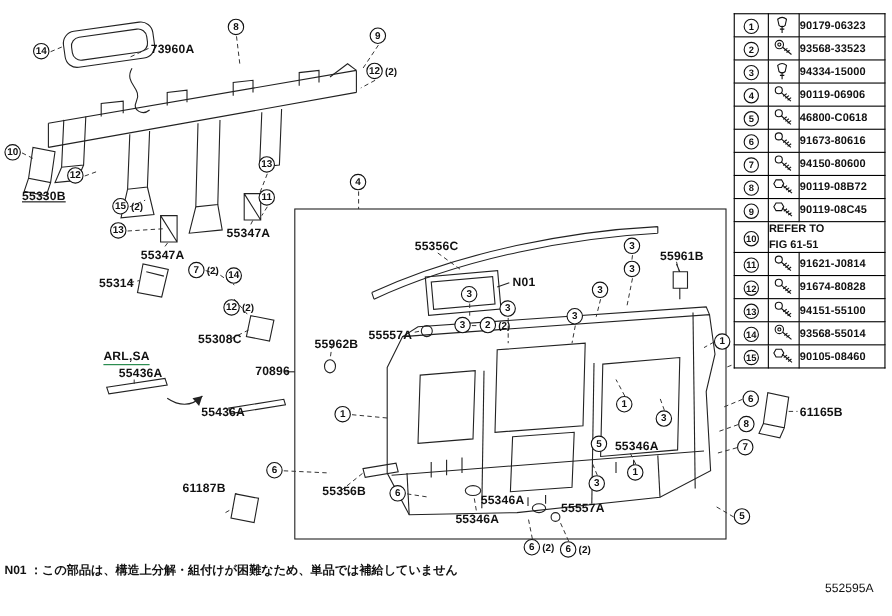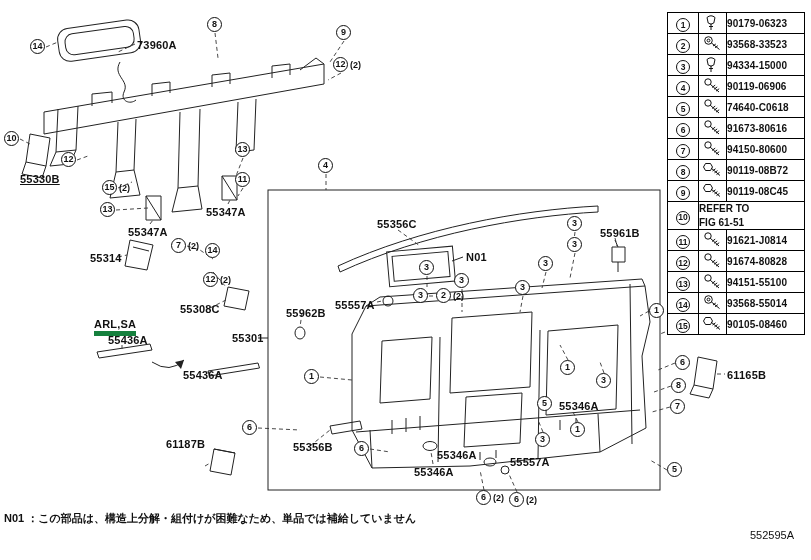--- a/index.html
+++ b/index.html
@@ -1,21 +1,21 @@
 <!DOCTYPE html>
 <html><head>
 <meta charset="utf-8">
 <style>
   *{margin:0;padding:0;box-sizing:border-box}
   html,body{background:#fff}
   body{font-family:"Liberation Sans","DejaVu Sans",sans-serif;color:#111}
   #stage{position:relative;width:811px;height:560px;background:#fff;overflow:hidden}
   #art{position:absolute;left:0;top:0}
   .part-label{position:absolute;font-size:11px;font-weight:700;white-space:nowrap;letter-spacing:.2px;color:#111}
-  .part-label.ul{border-bottom:5px solid #15803d;padding-bottom:1px}
+  .part-label.ul{border-bottom:1px solid #15803d;padding-bottom:1px}
   .callout-wrap{position:absolute;display:flex;align-items:center;gap:2px}
   .co{display:inline-flex;align-items:center;justify-content:center;width:15px;height:15px;border:1px solid #111;border-radius:50%;background:#fff;font-size:9px;font-weight:700;color:#111;line-height:1;flex:0 0 auto}
   .qty{font-size:9px;font-weight:700;color:#111}
   #legend{position:absolute;left:667px;top:12px;border-collapse:collapse;background:#fff}
   #legend td{border:1px solid #000;height:21px;padding:0;vertical-align:middle}
   .c-num{width:31px;text-align:center}
   .c-num .co{width:14px;height:14px;font-size:8.5px}
   .c-icon{width:28px;text-align:center}
   .c-icon svg{vertical-align:middle}
   .c-part{width:78px;font-size:10px;font-weight:700;padding:0 3px 0 4px;white-space:nowrap;letter-spacing:.1px}
@@ -187,21 +187,21 @@
   <div style="position:absolute;left:0;top:0;width:100%;height:100%">
       <div class="part-label" style="left: 137px; top: 39px;">73960A</div>
       <div class="part-label" style="left: 20px; top: 173px; text-decoration: underline;">55330B</div>
       <div class="part-label" style="left: 206px; top: 206px;">55347A</div>
       <div class="part-label" style="left: 128px; top: 226px;">55347A</div>
       <div class="part-label" style="left: 90px; top: 252px;">55314</div>
       <div class="part-label" style="left: 170px; top: 303px; padding-left: 10px;">55308C</div>
       <div class="part-label ul" style="left: 94px; top: 318px;">ARL,SA</div>
       <div class="part-label" style="left: 108px; top: 334px;">55436A</div>
       <div class="part-label" style="left: 183px; top: 369px;">55436A</div>
-      <div class="part-label" style="left: 232px; top: 332px;">55301</div>
+      <div class="part-label" style="left: 232px; top: 332px;">70896</div>
       <div class="part-label" style="left: 377px; top: 218px;">55356C</div>
       <div class="part-label" style="left: 466px; top: 251px;">N01</div>
       <div class="part-label" style="left: 335px; top: 299px;">55557A</div>
       <div class="part-label" style="left: 286px; top: 307px;">55962B</div>
       <div class="part-label" style="left: 600px; top: 227px;">55961B</div>
       <div class="part-label" style="left: 727px; top: 369px;">61165B</div>
       <div class="part-label" style="left: 559px; top: 400px;">55346A</div>
       <div class="part-label" style="left: 293px; top: 441px;">55356B</div>
       <div class="part-label" style="left: 437px; top: 449px;">55346A</div>
       <div class="part-label" style="left: 414px; top: 466px;">55346A</div>
@@ -371,21 +371,21 @@
             </svg></td>
           <td class="c-part">90119-06906</td>
         </tr>
         <tr>
           <td class="c-num"><span class="co">5</span></td>
           <td class="c-icon"><svg viewBox="0 0 22 18" width="22" height="18" fill="none" stroke="#111" stroke-width="1">
               <circle cx="6" cy="5" r="3.2"></circle>
               <path d="M8.2 7.2 L17 15"></path>
               <path d="M10 10.5 l3.2 -2.4 M12 12.3 l3.2 -2.4 M14 14.1 l3.2 -2.4"></path>
             </svg></td>
-          <td class="c-part">74640-C0618</td>
+          <td class="c-part">46800-C0618</td>
         </tr>
         <tr>
           <td class="c-num"><span class="co">6</span></td>
           <td class="c-icon"><svg viewBox="0 0 22 18" width="22" height="18" fill="none" stroke="#111" stroke-width="1">
               <circle cx="6" cy="5" r="3.2"></circle>
               <path d="M8.2 7.2 L17 15"></path>
               <path d="M10 10.5 l3.2 -2.4 M12 12.3 l3.2 -2.4 M14 14.1 l3.2 -2.4"></path>
             </svg></td>
           <td class="c-part">91673-80616</td>
         </tr>

